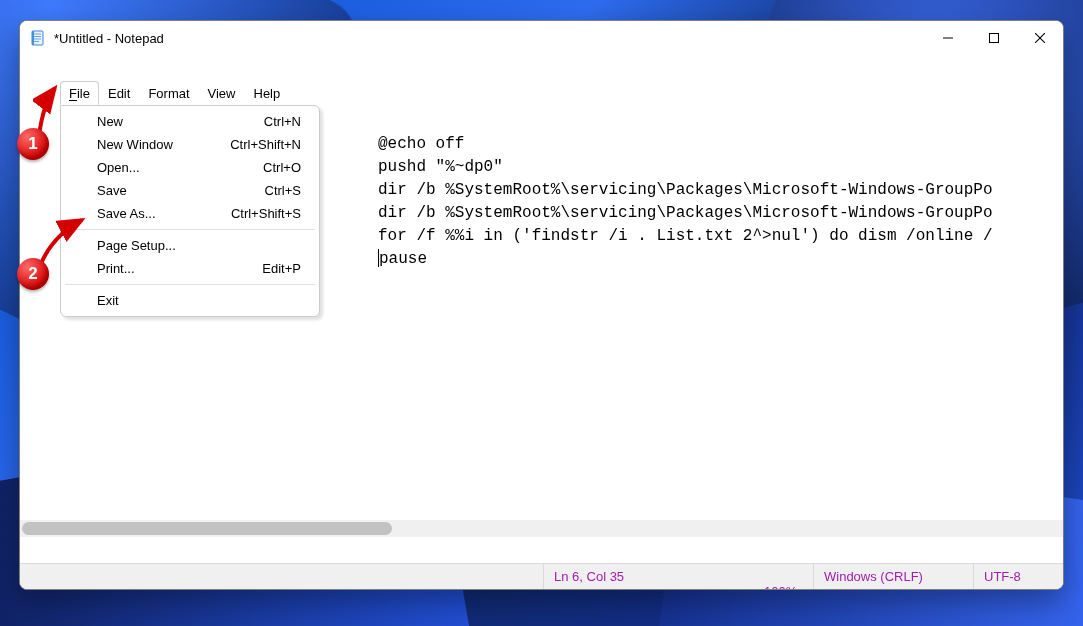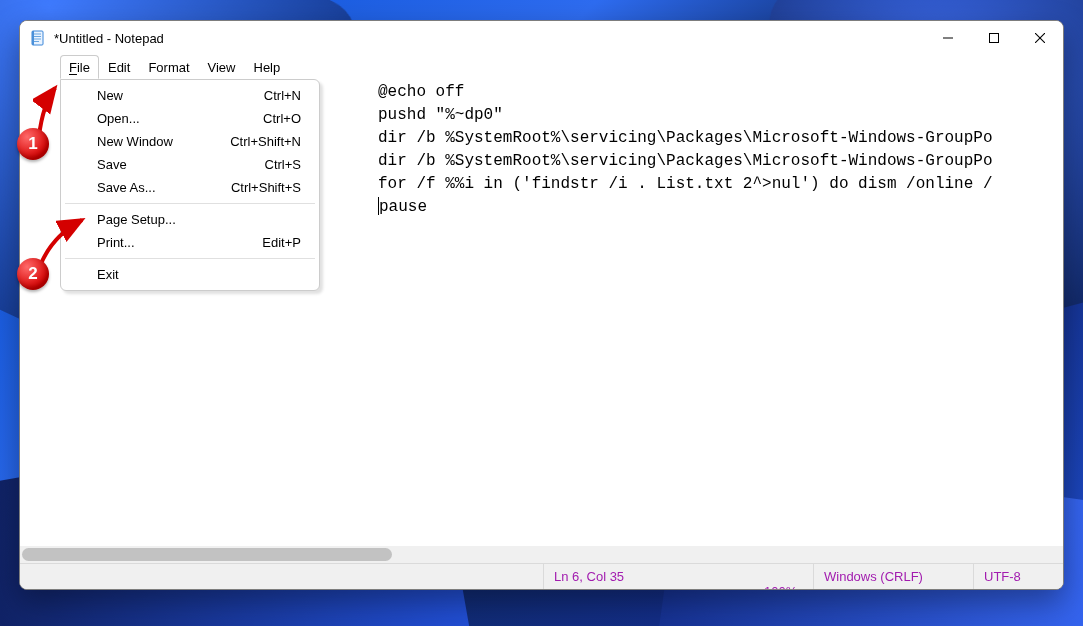--- a/index.html
+++ b/index.html
@@ -21,20 +21,21 @@
     position: absolute;
     left: 19px; top: 20px;
     width: 1045px; height: 570px;
     background: #ffffff;
     border: 1px solid #7d7d7d;
     border-radius: 8px;
     display: flex;
     flex-direction: column;
     box-shadow: 0 12px 30px rgba(0,0,0,0.35);
     overflow: hidden;
+    gap: 26px;
   }
   
   .titlebar {
     height: 34px;
     display:flex; align-items:center;
     padding: 0 0 0 10px;
     background:#ffffff;
   }
   .titlebar .icon {
     width:16px; height:16px; margin-right:8px;
@@ -246,26 +247,26 @@
   <div class="menubar">
     <div class="menu open">
       <span><span class="underline">F</span>ile</span>
 
       <div class="dropdown">
         <div class="item hoverable">
           <span class="lbl">New</span>
           <span class="sc">Ctrl+N</span>
         </div>
         <div class="item hoverable">
+          <span class="lbl">New Window</span>
+          <span class="sc">Ctrl+Shift+N</span>
+        </div>
+        <div class="item hoverable">
           <span class="lbl">Open...</span>
           <span class="sc">Ctrl+O</span>
-        </div>
-        <div class="item hoverable">
-          <span class="lbl">New Window</span>
-          <span class="sc">Ctrl+Shift+N</span>
         </div>
         <div class="item hoverable">
           <span class="lbl">Save</span>
           <span class="sc">Ctrl+S</span>
         </div>
         <div class="item hoverable">
           <span class="lbl">Save As...</span>
           <span class="sc">Ctrl+Shift+S</span>
         </div>
         <div class="sep"></div>

